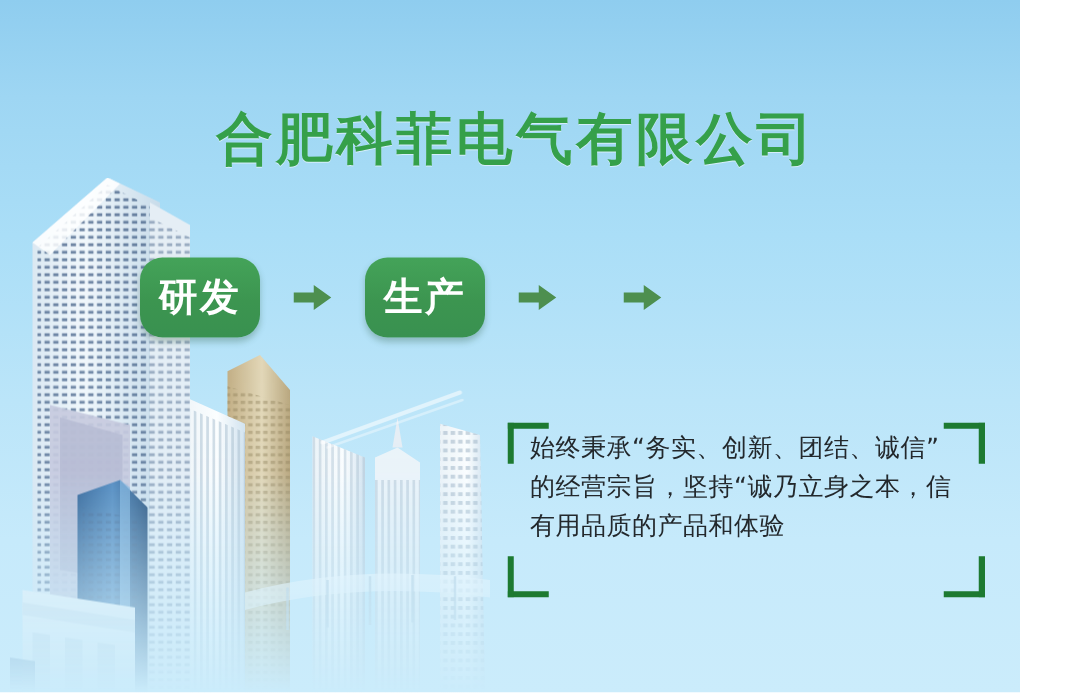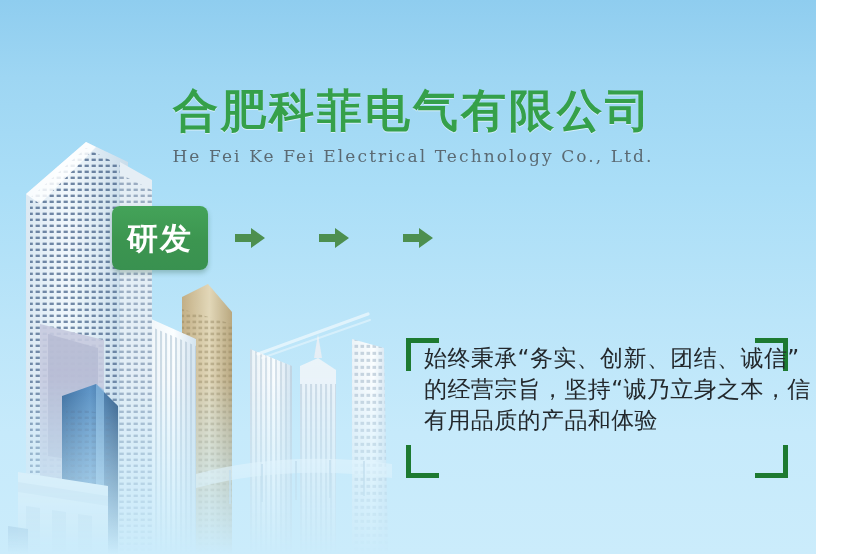--- a/index.html
+++ b/index.html
@@ -71,21 +71,21 @@
   .process {
     position: absolute;
     left: 112px;
     top: 206px;
     display: flex;
     align-items: center;
   }
   .step {
     width: 96px;
     height: 64px;
-    border-radius: 8px;
+    border-radius: 18px;
     background: linear-gradient(to bottom, #44a359 0%, #3c9550 55%, #399150 100%);
     box-shadow: 0 3px 5px rgba(40,90,60,0.30);
     display: flex;
     align-items: center;
     justify-content: center;
   }
   .step-label {
     font-size: 31px;
     font-weight: bold;
     color: #ffffff;
@@ -118,21 +118,21 @@
   }
   .corner.tl { left: 0;   top: 0;     border-left-width: 5px; border-top-width: 5px; }
   .corner.tr { right: 0;  top: 0;     border-right-width: 5px; border-top-width: 5px; }
   .corner.bl { left: 0;   bottom: 0;  border-left-width: 5px; border-bottom-width: 5px; }
   .corner.br { right: 0;  bottom: 0;  border-right-width: 5px; border-bottom-width: 5px; }
   .slogan-text {
     position: absolute;
     left: 18px;
     top: 5px;
     width: 348px;
-    font-size: 23px;
+    font-size: 20px;
     line-height: 31px;
     color: #23282c;
     letter-spacing: 0.4px;
     font-weight: 500;
   }
   .slogan-text .ln { display: block; white-space: nowrap; }
 </style>
 </head>
 <body>
 
@@ -232,35 +232,37 @@
     </g>
   </svg>
 
   <svg class="sky-streak" viewBox="0 0 300 60">
     <path d="M8,54 L118,14" stroke="#ffffff" stroke-width="3.2" opacity="0.55" stroke-linecap="round"></path>
     <path d="M12,58 L120,20" stroke="#ffffff" stroke-width="2" opacity="0.38" stroke-linecap="round"></path>
   </svg>
 
   <div class="title-wrap">
     <div class="company-title">合肥科菲电气有限公司</div>
-    <div class="company-sub">He Fei Ke Fei Electrical Technology Co., Ltd.</div>
   </div>
 
   <div class="process">
 
     <div class="step">
       <span class="step-label">研发</span>
     </div>
 
     <div class="arrow">
       <svg width="32" height="22" viewBox="0 0 32 22">
         <path d="M1,7 L17,7 L17,1 L31,11 L17,21 L17,15 L1,15 Z" fill="#4d8f4f"></path>
       </svg>
     </div>
 
+    <div class="step">
+      <span class="step-label">生产</span>
+    </div>
 
     <div class="arrow">
       <svg width="32" height="22" viewBox="0 0 32 22">
         <path d="M1,7 L17,7 L17,1 L31,11 L17,21 L17,15 L1,15 Z" fill="#4d8f4f"></path>
       </svg>
     </div>
 
 
     <div class="arrow">
       <svg width="32" height="22" viewBox="0 0 32 22">

